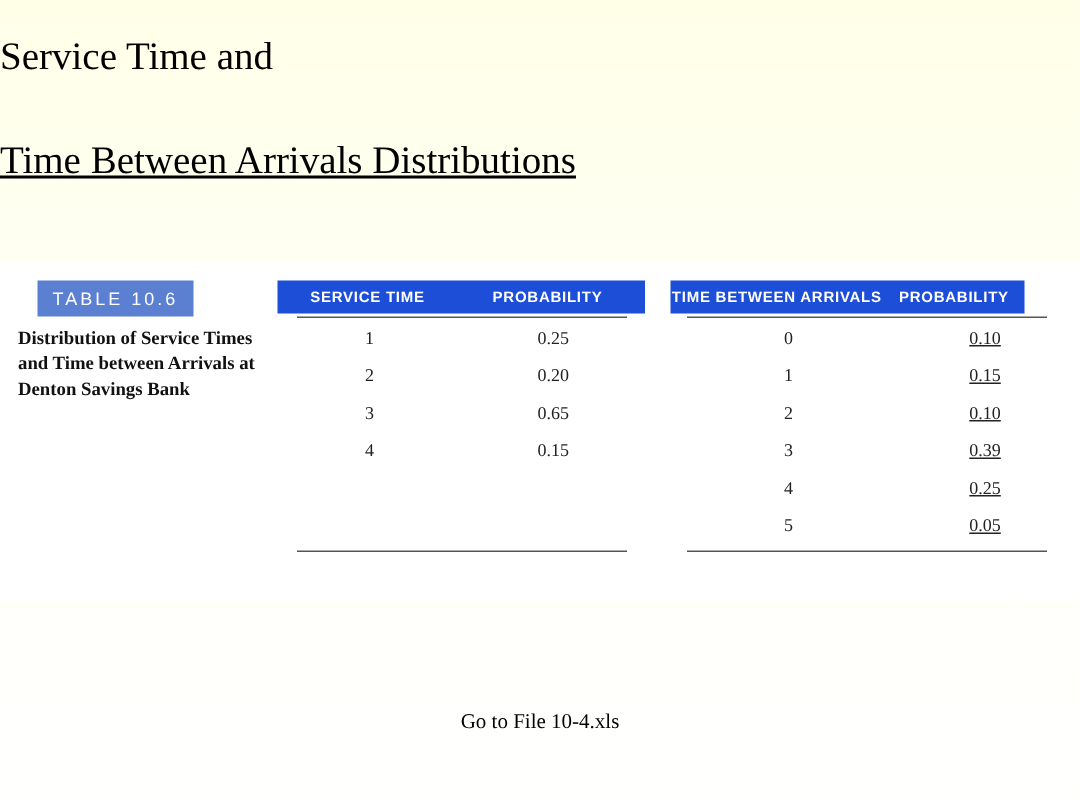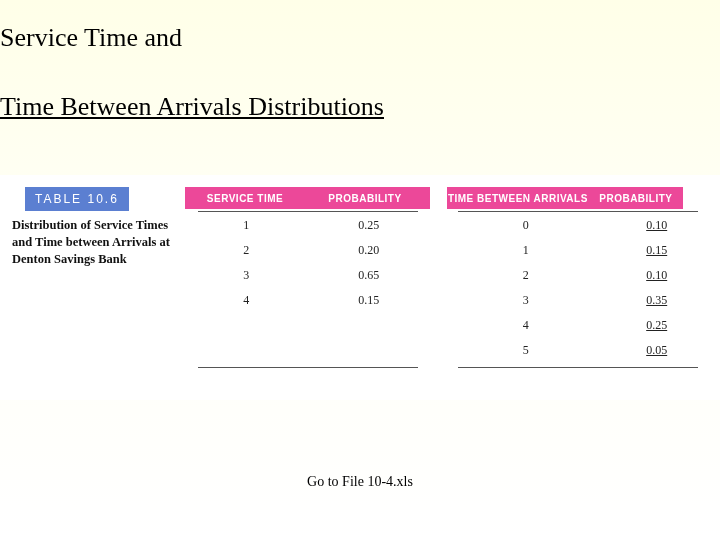--- a/index.html
+++ b/index.html
@@ -48,21 +48,21 @@
     width: 160px;
     font-size: 12.5px;
     font-weight: bold;
     color: #111;
     line-height: 1.35;
   }
   .header-bar {
     position: absolute;
     top: 12px;
     height: 22px;
-    background: #ec4899;
+    background: #1d4ed8;
     color: #fff;
     font-family: Arial, sans-serif;
     font-size: 10px;
     font-weight: bold;
     letter-spacing: 0.5px;
     display: flex;
     align-items: center;
   }
   .hbar-left { left: 185px; width: 245px; }
   .hbar-left .c1 { width: 120px; text-align: center; }
@@ -159,21 +159,21 @@
       <tr>
             <td class="c1">1</td>
             <td class="c2">0.15</td>
           </tr>
       <tr>
             <td class="c1">2</td>
             <td class="c2">0.10</td>
           </tr>
       <tr>
             <td class="c1">3</td>
-            <td class="c2">0.35</td>
+            <td class="c2">0.39</td>
           </tr>
       <tr>
             <td class="c1">4</td>
             <td class="c2">0.25</td>
           </tr>
       <tr>
             <td class="c1">5</td>
             <td class="c2">0.05</td>
           </tr>
     </tbody>

